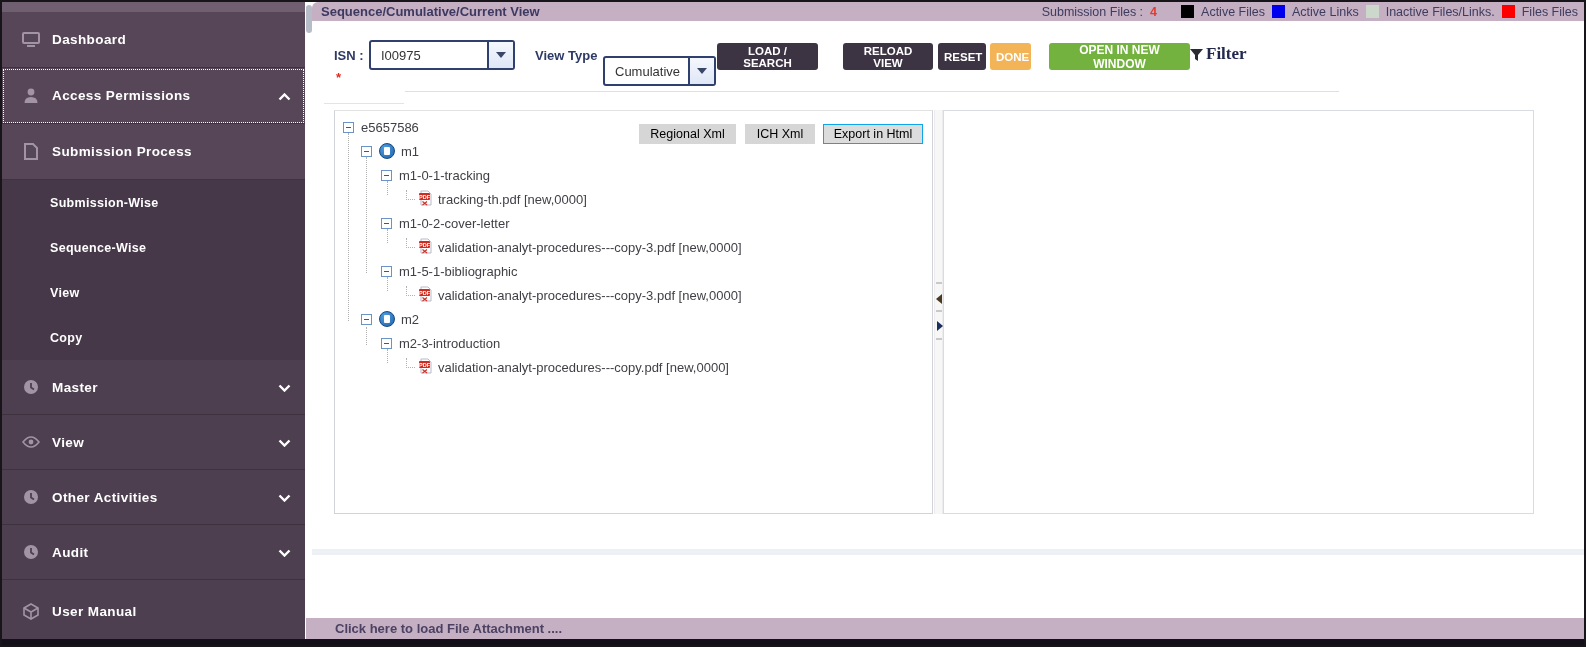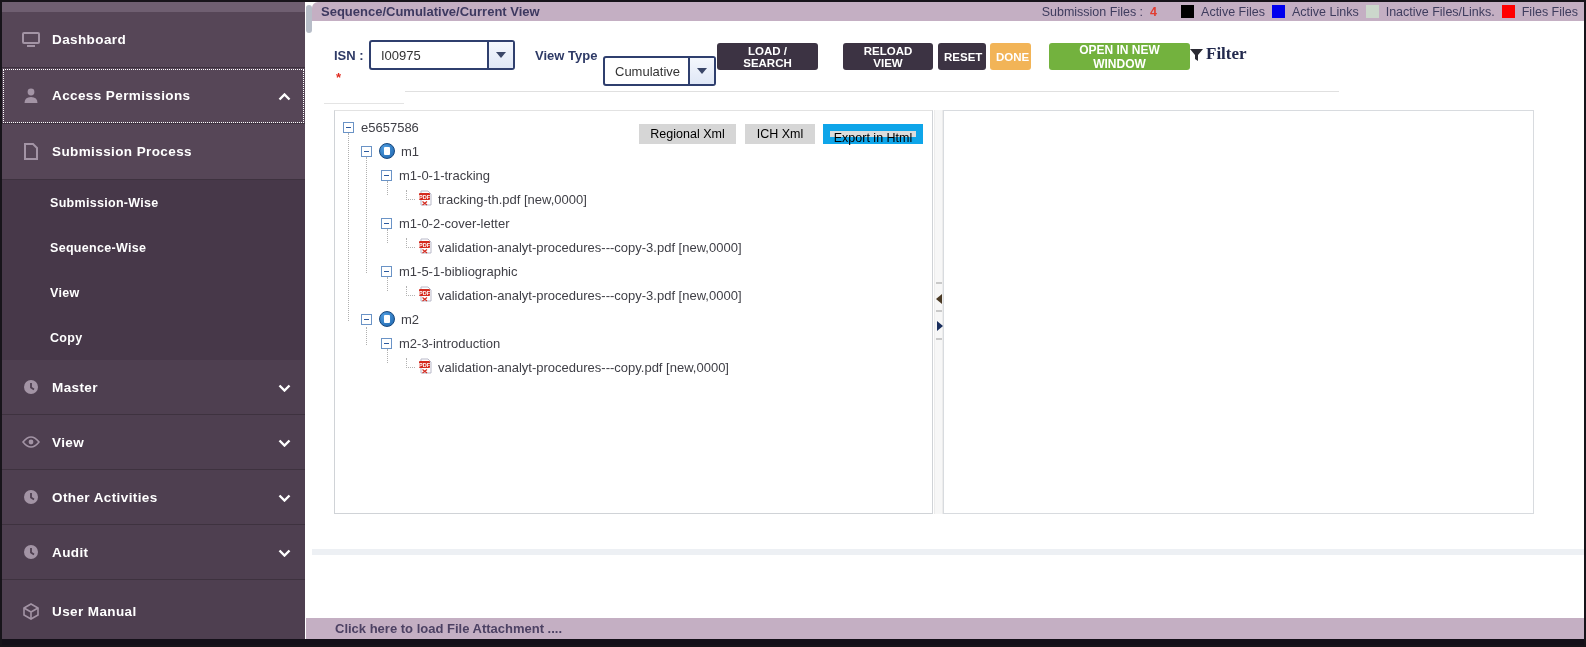--- a/index.html
+++ b/index.html
@@ -49,21 +49,21 @@
   .filter-wrap { position:absolute; left:877px; top:42px; display:flex; align-items:center; cursor:pointer; }
   .filter-text { font-family:"Liberation Serif",serif; font-weight:bold; font-size:17px; color:#22294d; }
   .tb-divider { position:absolute; left:93px; top:89px; width:934px; height:1px; background:#e0e0e0; }
   .tab-hint { position:absolute; left:12px; top:101px; width:80px; height:1px; background:#e4e4e4; }
 
   
   .tree-panel { position:absolute; left:22px; top:108px; width:599px; height:404px; background:#fff;
                 border:1px solid #d0d3d7; border-top-color:#e2e2e2; overflow:hidden; }
   .xml-btn { position:absolute; top:13px; height:20px; background:#d6d6d6; border:none; color:#000000;
              font-size:12.5px; font-family:"Liberation Sans",sans-serif; cursor:pointer; }
-  .xml-btn.outlined { background:#dcdcdc; border:7px solid #0ea5e9; }
+  .xml-btn.outlined { background:#dcdcdc; border:1px solid #0ea5e9; }
   .tree { position:absolute; left:0; top:4px; right:0; }
   .tree-row { display:flex; align-items:center; height:24px; font-size:13px; color:#3f3f46; white-space:nowrap; cursor:pointer; }
   .tree-row.lvl0{padding-left:8px;} .tree-row.lvl1{padding-left:26px;} .tree-row.lvl2{padding-left:46px;} .tree-row.lvl3{padding-left:71px;}
   .expand-box { width:11px; height:11px; flex:0 0 11px; border:1px solid #6a93c6; background:#fff; position:relative;
                 margin-right:7px; }
   .expand-box::after { content:""; position:absolute; left:2px; right:2px; top:4px; height:1px; background:#2c5a9e; }
   .mod-circle { width:16px; height:16px; flex:0 0 16px; border-radius:50%; margin-right:6px; position:relative;
                 background:radial-gradient(circle at 35% 30%, #4f9de0, #1d64ad); border:1px solid #16477e; }
   .mod-circle::after { content:""; position:absolute; left:4px; top:3px; width:6px; height:8px; background:#fff; border-radius:1px; }
   .corner-stub { width:9px; height:10px; border-left:1px dotted #b2b2b2; border-bottom:1px dotted #b2b2b2;

